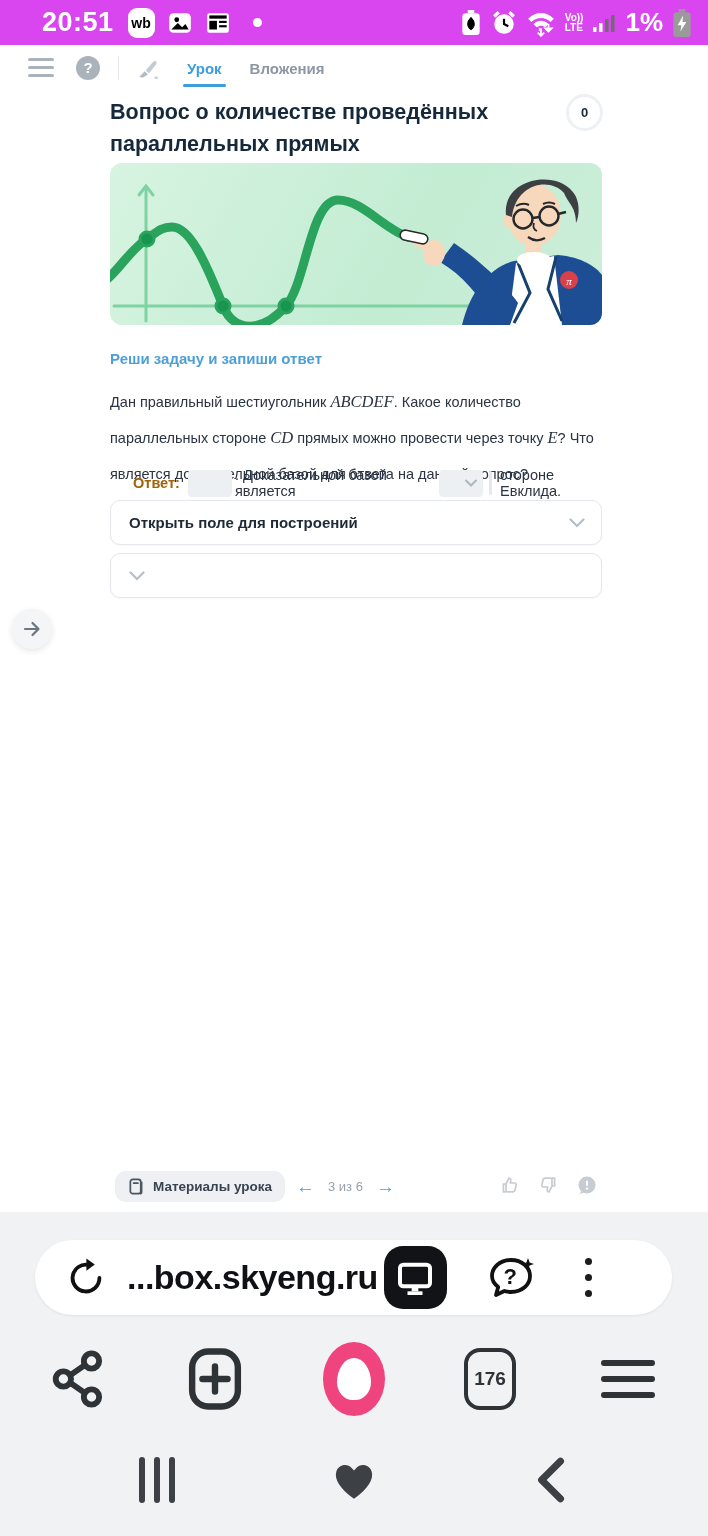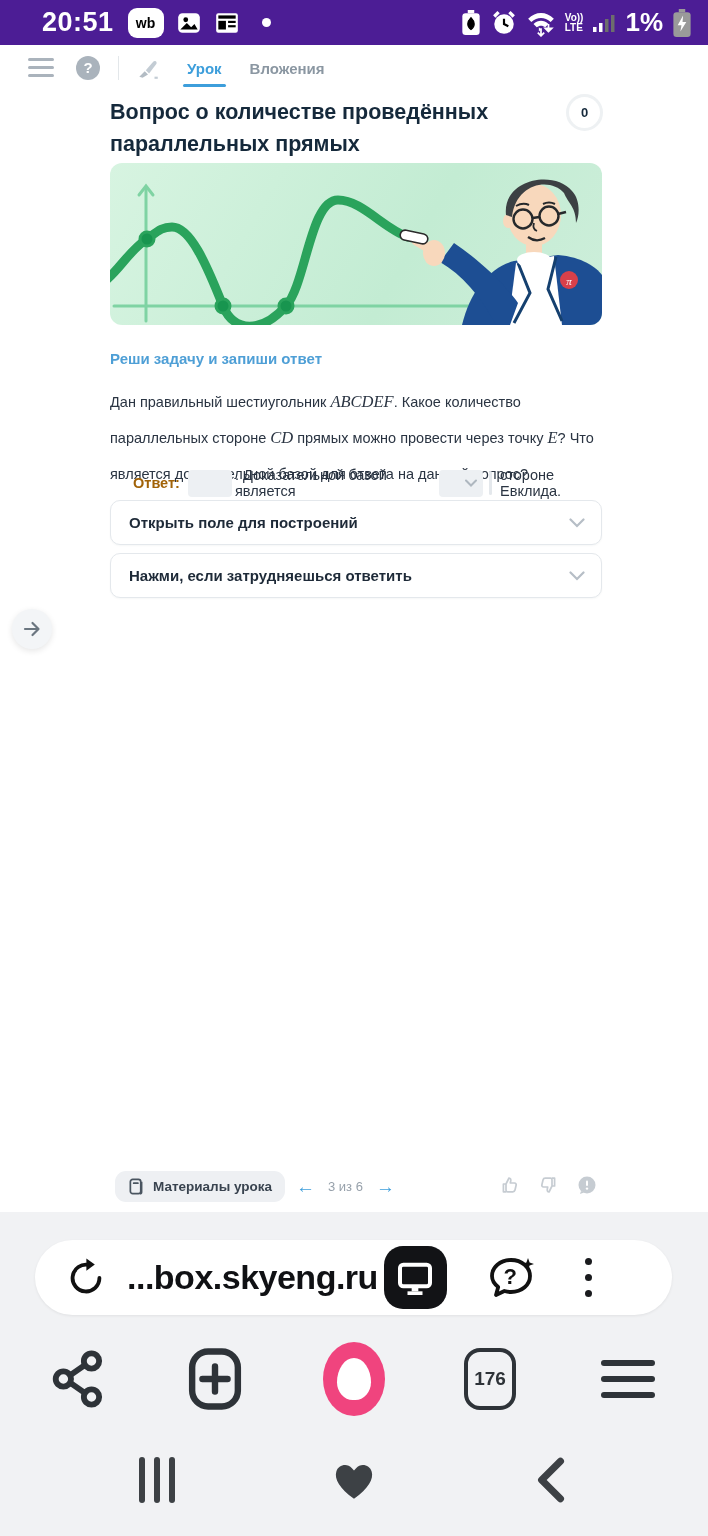--- a/index.html
+++ b/index.html
@@ -4,25 +4,25 @@
 <style>
   * { margin:0; padding:0; box-sizing:border-box; }
   html,body { width:708px; height:1536px; }
   body {
     font-family:"Liberation Sans", sans-serif;
     position:relative; overflow:hidden; background:#ffffff;
   }
   
   .status-bar {
     position:absolute; left:0; top:0; width:708px; height:45px;
-    background:#4c1d95; color:#fff; display:flex; align-items:center;
+    background:#d946ef; color:#fff; display:flex; align-items:center;
   }
   .sb-time { font-size:27px; font-weight:700; margin-left:42px; letter-spacing:0.5px; }
   .sb-left-icons { display:flex; align-items:center; gap:12px; margin-left:14px; }
-  .wb-chip { width:36px; height:30px; background:#fff; border-radius:9px; color:#000;
+  .wb-chip { width:27px; height:30px; background:#fff; border-radius:9px; color:#000;
     font-weight:800; font-size:14px; display:flex; align-items:center; justify-content:center; }
   .sb-dot { width:9px; height:9px; border-radius:50%; background:#fff; margin-left:10px; }
   .sb-right { position:absolute; right:16px; top:0; height:45px; display:flex; align-items:center; gap:9px; }
   .volte { display:flex; flex-direction:column; line-height:10px; font-size:10px; font-weight:700; }
   .sb-batt-pct { font-size:26px; font-weight:700; }
   
   .lesson-toolbar {
     position:absolute; left:0; top:45px; width:708px; height:45px; background:#fff;
     display:flex; align-items:center;
   }
@@ -251,21 +251,20 @@
   <span>стороне Евклида.</span>
 </div>
 
 <div class="accordion acc-1">
   <span class="lbl">Открыть поле для построений</span>
   <svg width="16" height="10" viewBox="0 0 16 10">
     <path d="M1.5 1.5 L8 8 L14.5 1.5" stroke="#b6bec6" stroke-width="2.2" fill="none" stroke-linecap="round"></path>
   </svg>
 </div>
 <div class="accordion acc-2">
-  <span class="lbl">Нажми, если затрудняешься ответить</span>
   <svg width="16" height="10" viewBox="0 0 16 10">
     <path d="M1.5 1.5 L8 8 L14.5 1.5" stroke="#b6bec6" stroke-width="2.2" fill="none" stroke-linecap="round"></path>
   </svg>
 </div>
 
 <div class="float-next">
   <svg width="18" height="16" viewBox="0 0 18 16">
     <path d="M2 8 H15 M9.5 2 L15.5 8 L9.5 14" stroke="#6b7680" stroke-width="2.2" fill="none" stroke-linecap="round" stroke-linejoin="round"></path>
   </svg>
 </div>

